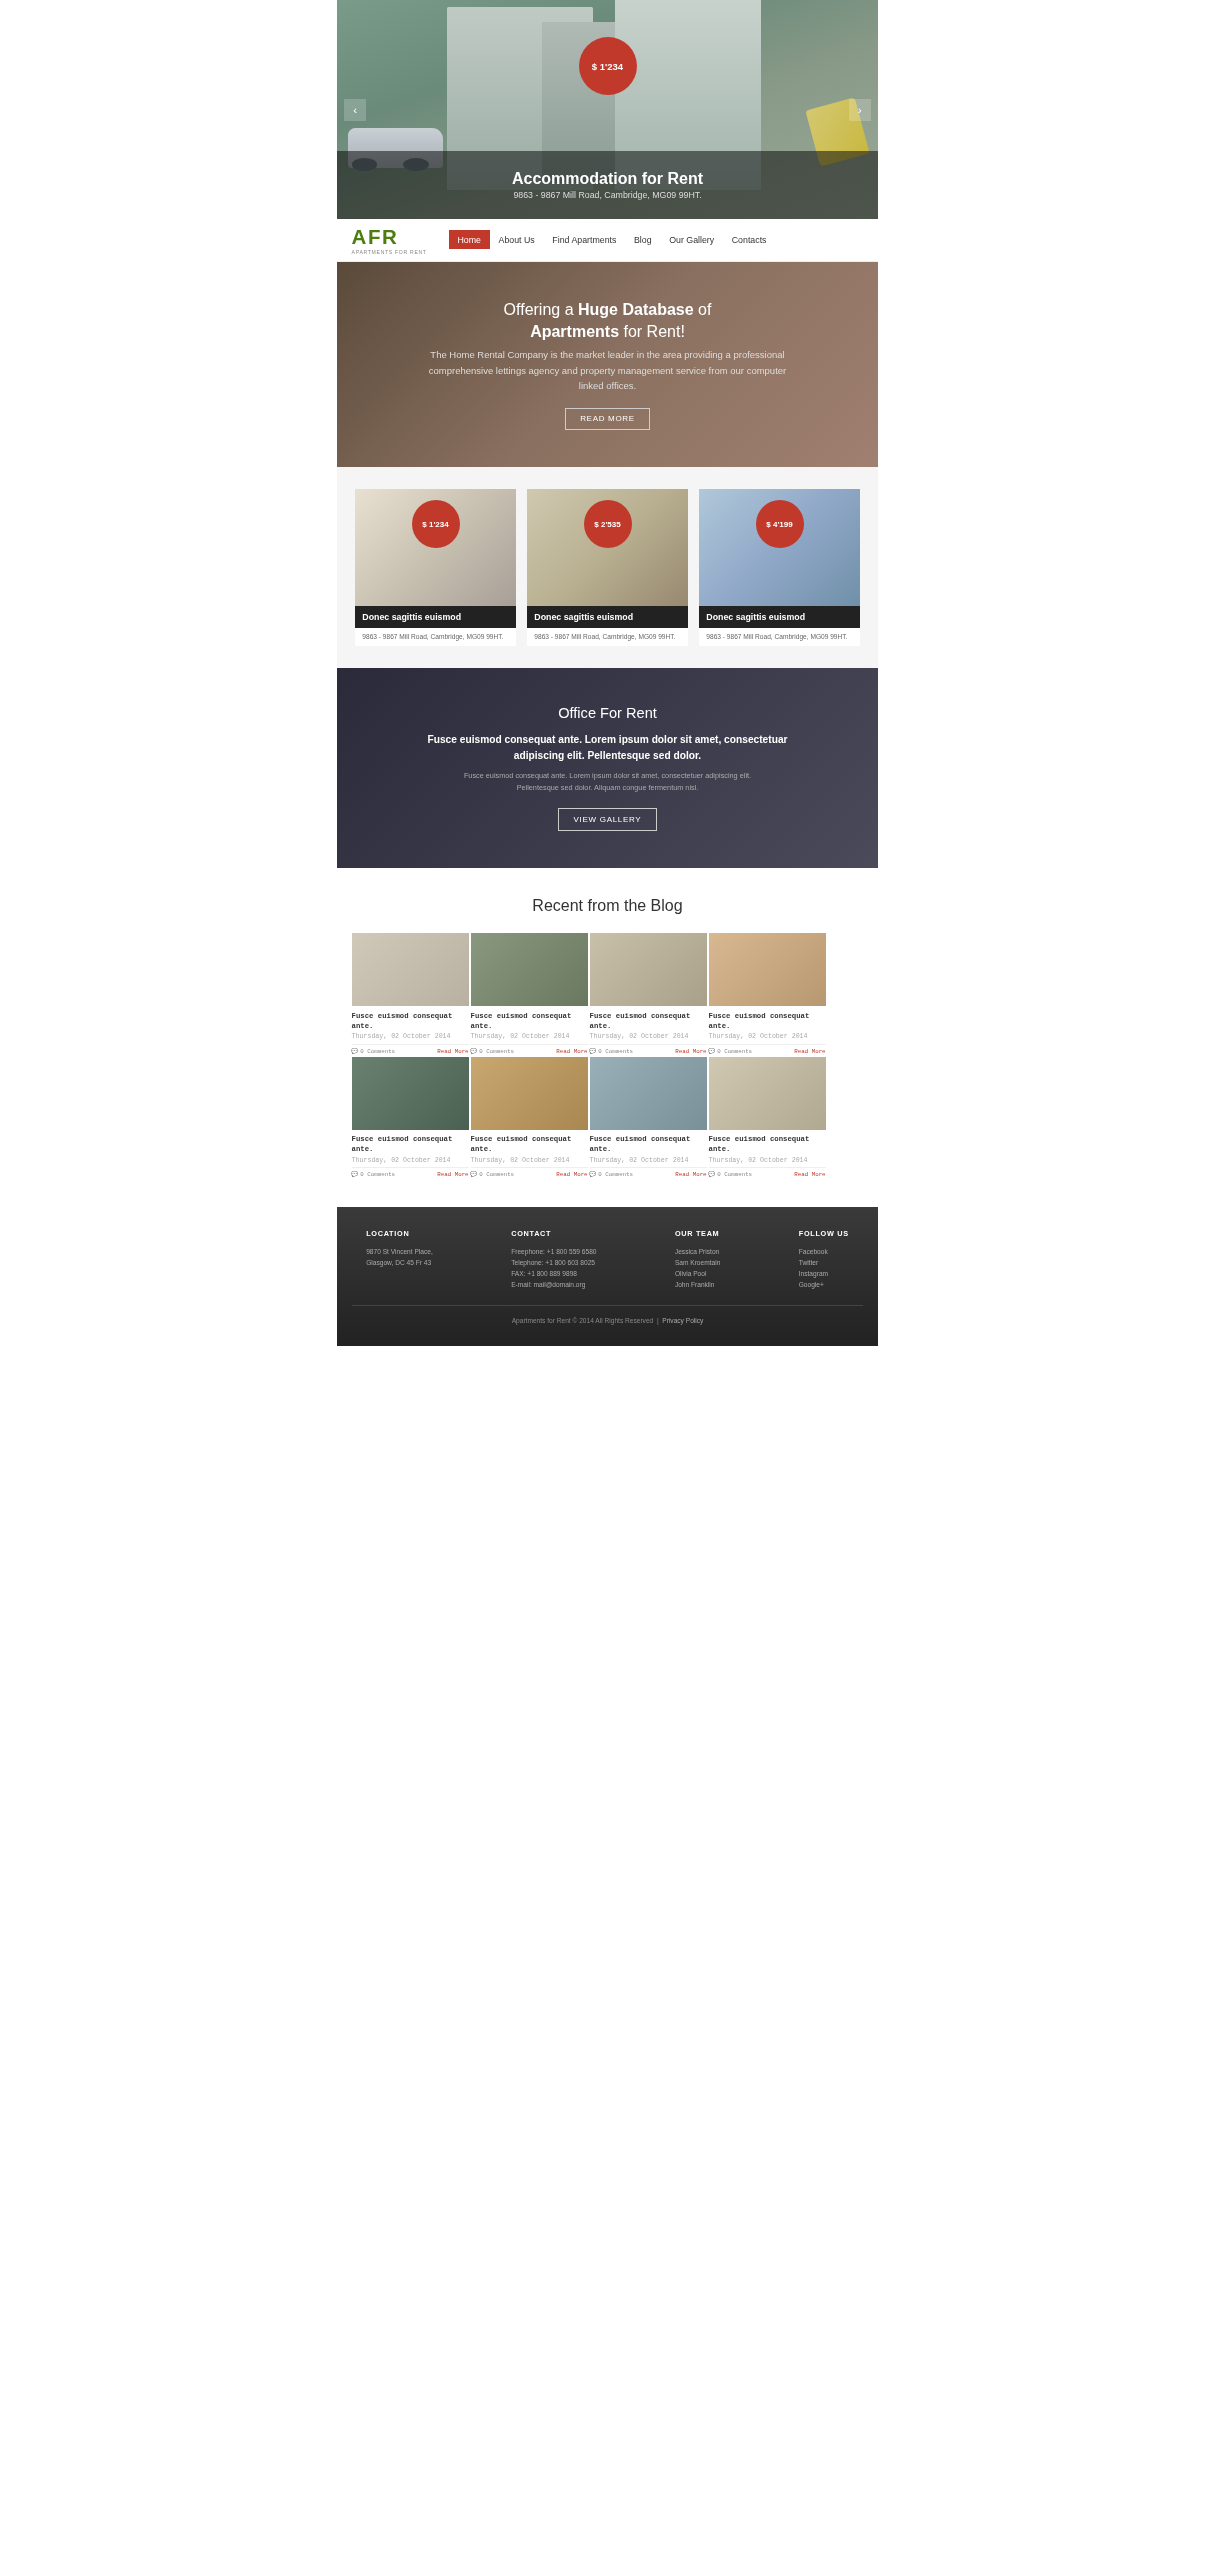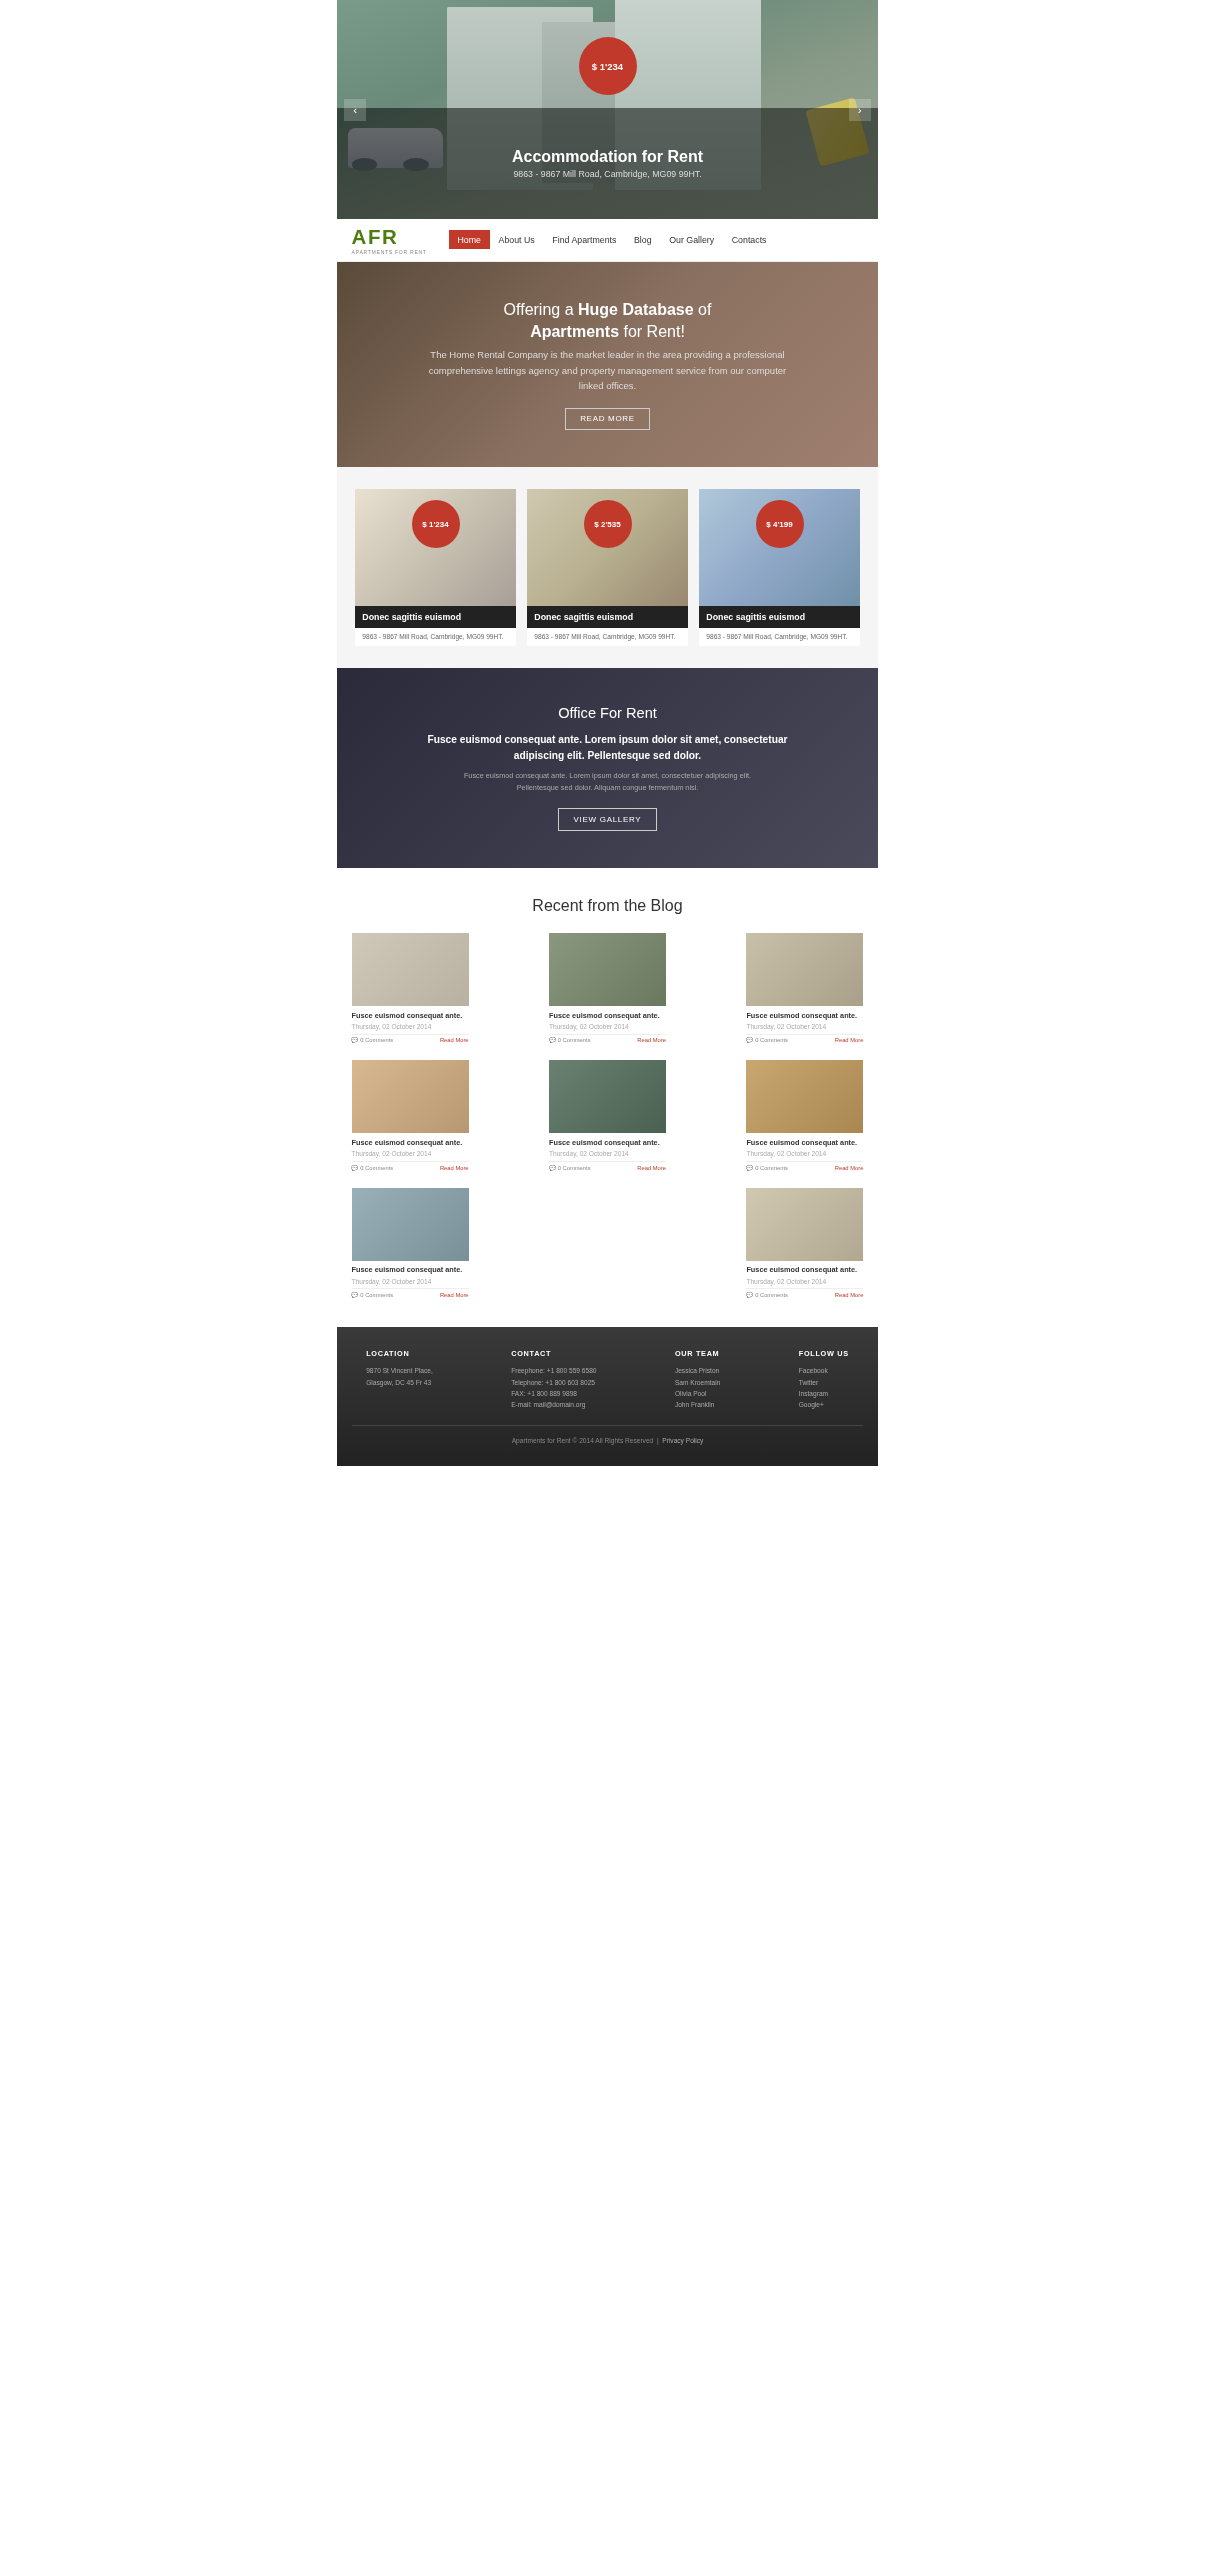--- a/index.html
+++ b/index.html
@@ -14,21 +14,21 @@
       overflow: hidden;
       display: flex;
       align-items: flex-end;
       justify-content: center;
     }
     .hero-overlay {
       position: absolute;
       bottom: 0;
       left: 0;
       right: 0;
-      height: 111px;
+      height: 68px;
       background: rgba(0,0,0,0.5);
       display: flex;
       flex-direction: column;
       align-items: center;
       justify-content: center;
     }
     .hero-price-badge {
       position: absolute;
       top: 37px;
       left: 50%;
@@ -270,22 +270,23 @@
     .blog-title {
       text-align: center;
       font-size: 16px;
       font-weight: 300;
       margin-bottom: 18.3px;
       color: #333;
     }
     .blog-grid {
       display: flex;
       flex-wrap: wrap;
-      gap: 17px;
-      justify-content: space-between;
+      gap: 2px;
+      justify-content: flex-start;
+      font-family: Liberation Mono, monospace;
     }
     .blog-card {
       width: 117px;
     }
     .blog-img {
       width: 100%;
       height: 73px;
       margin-bottom: 4.4px;
     }
     .blog-img-1 { background: linear-gradient(135deg, #d0c8b8 0%, #b8b0a0 100%); }

